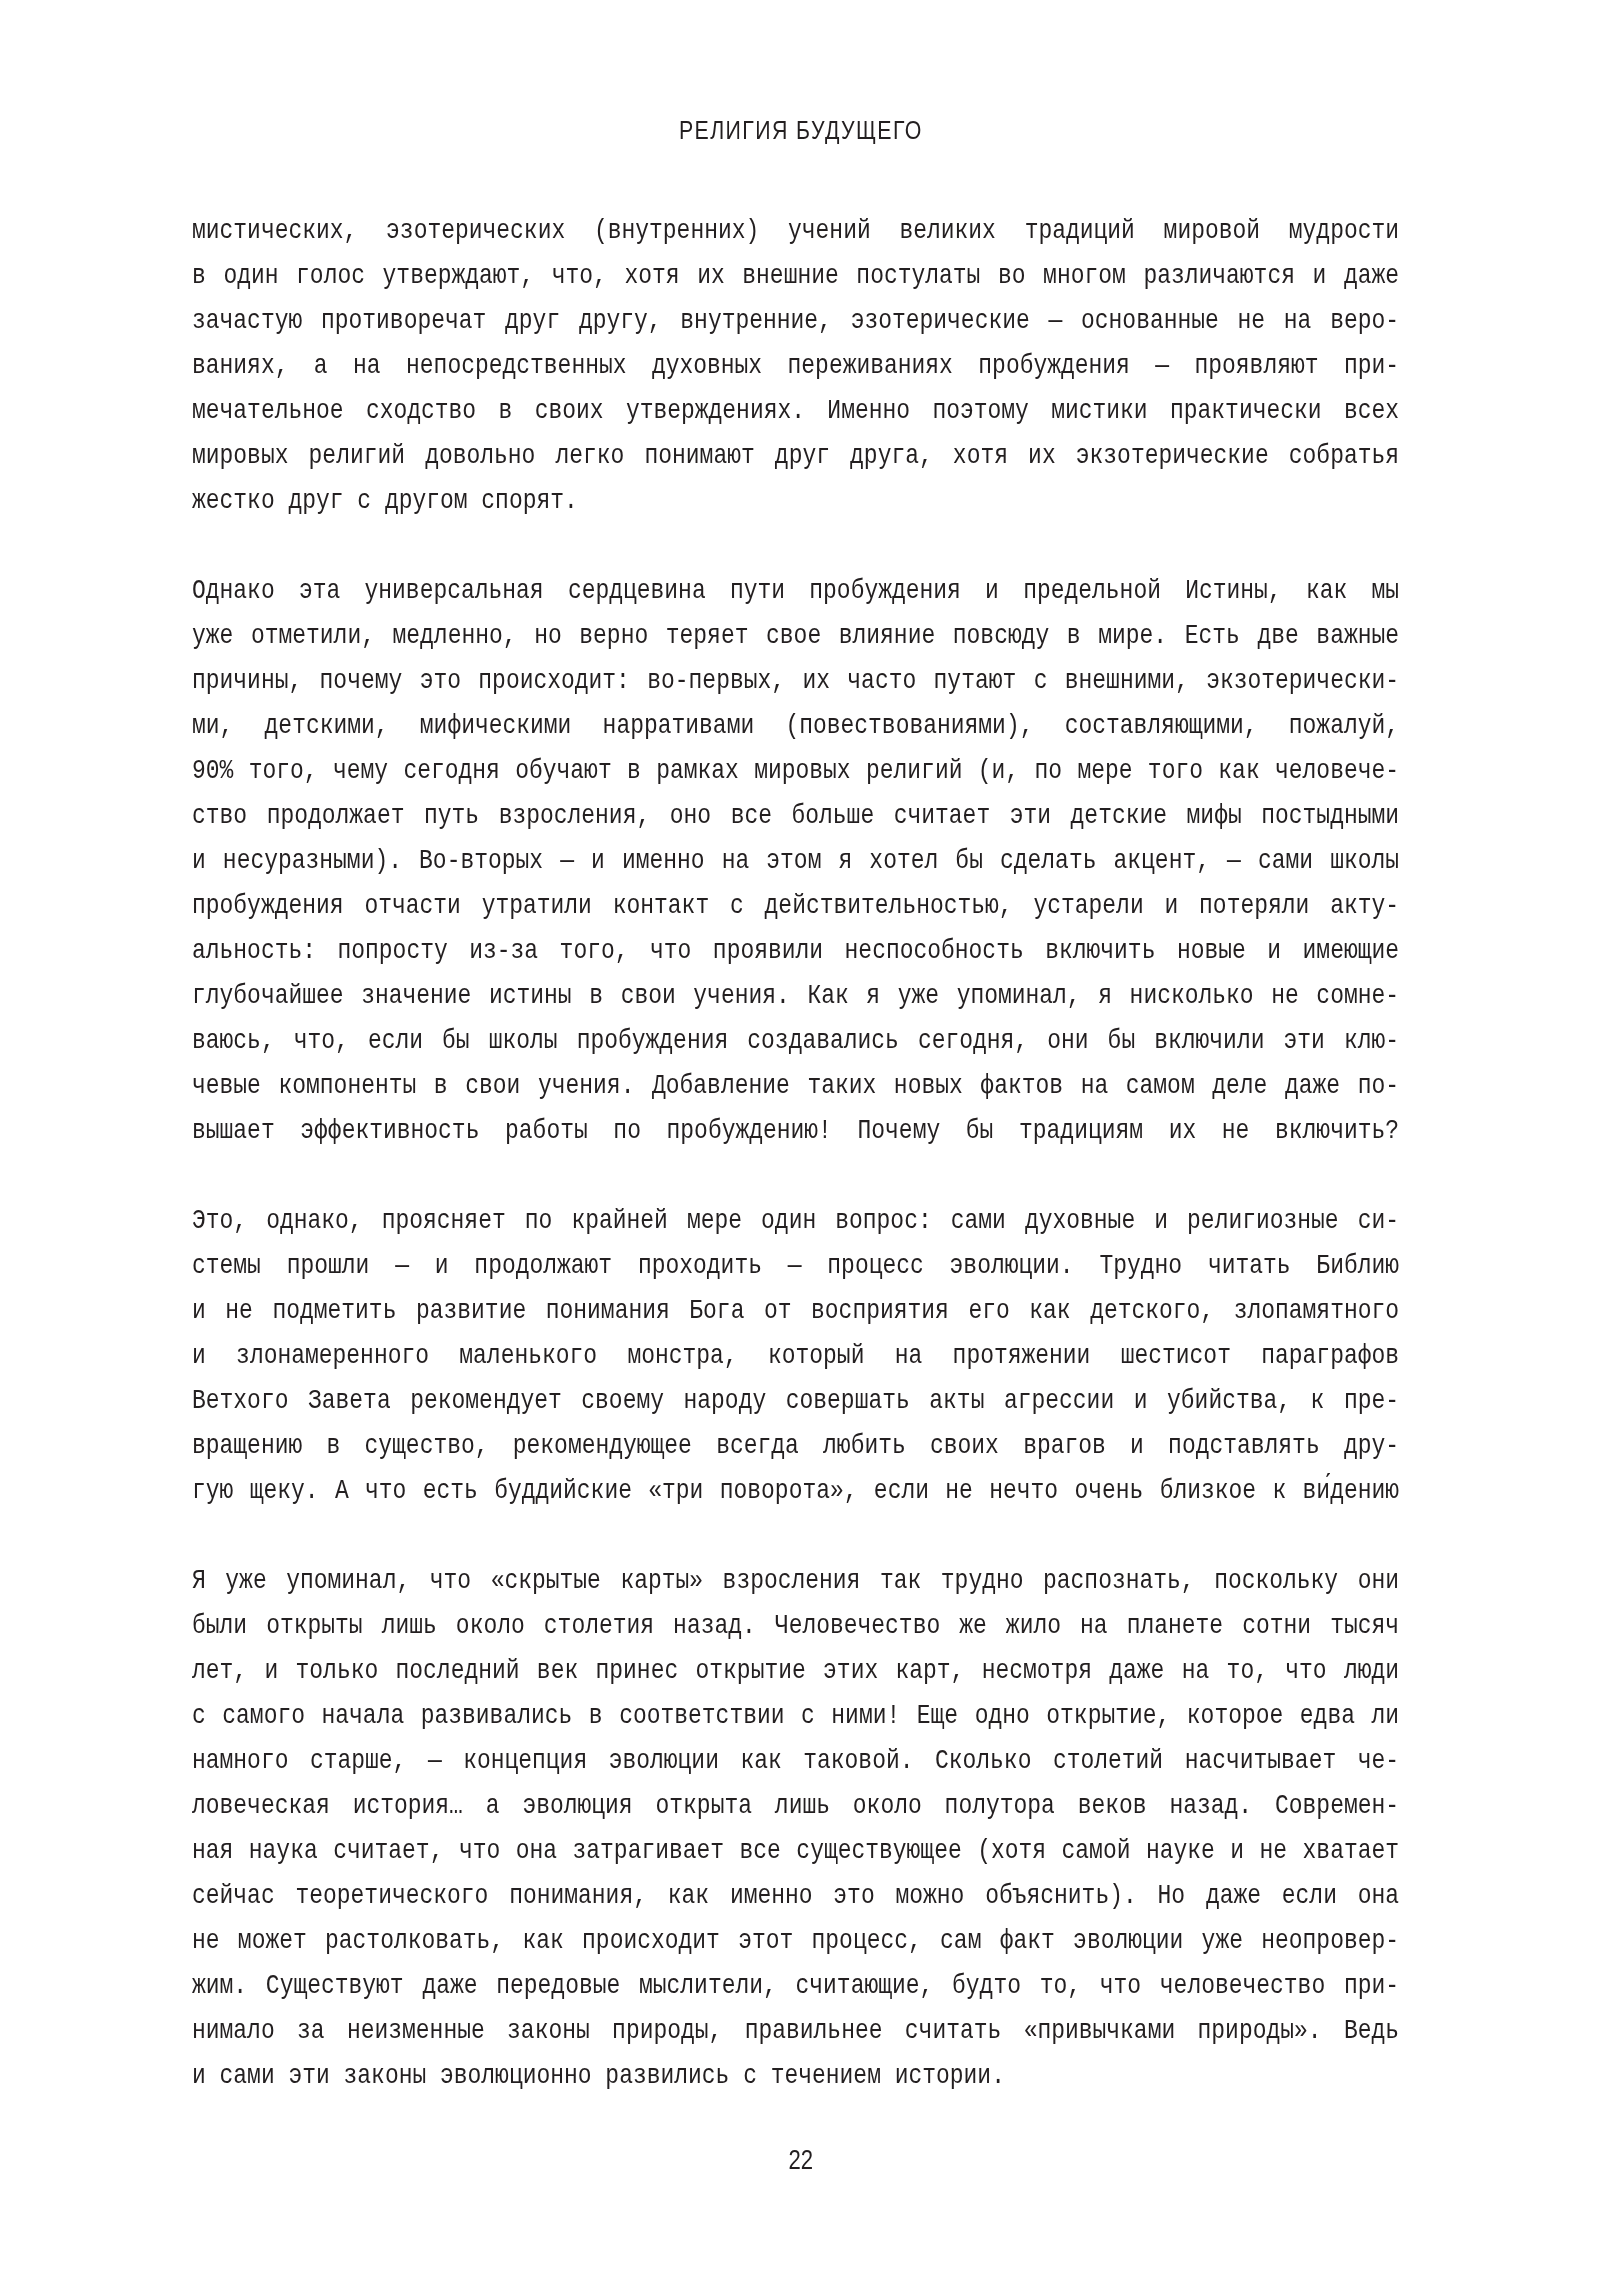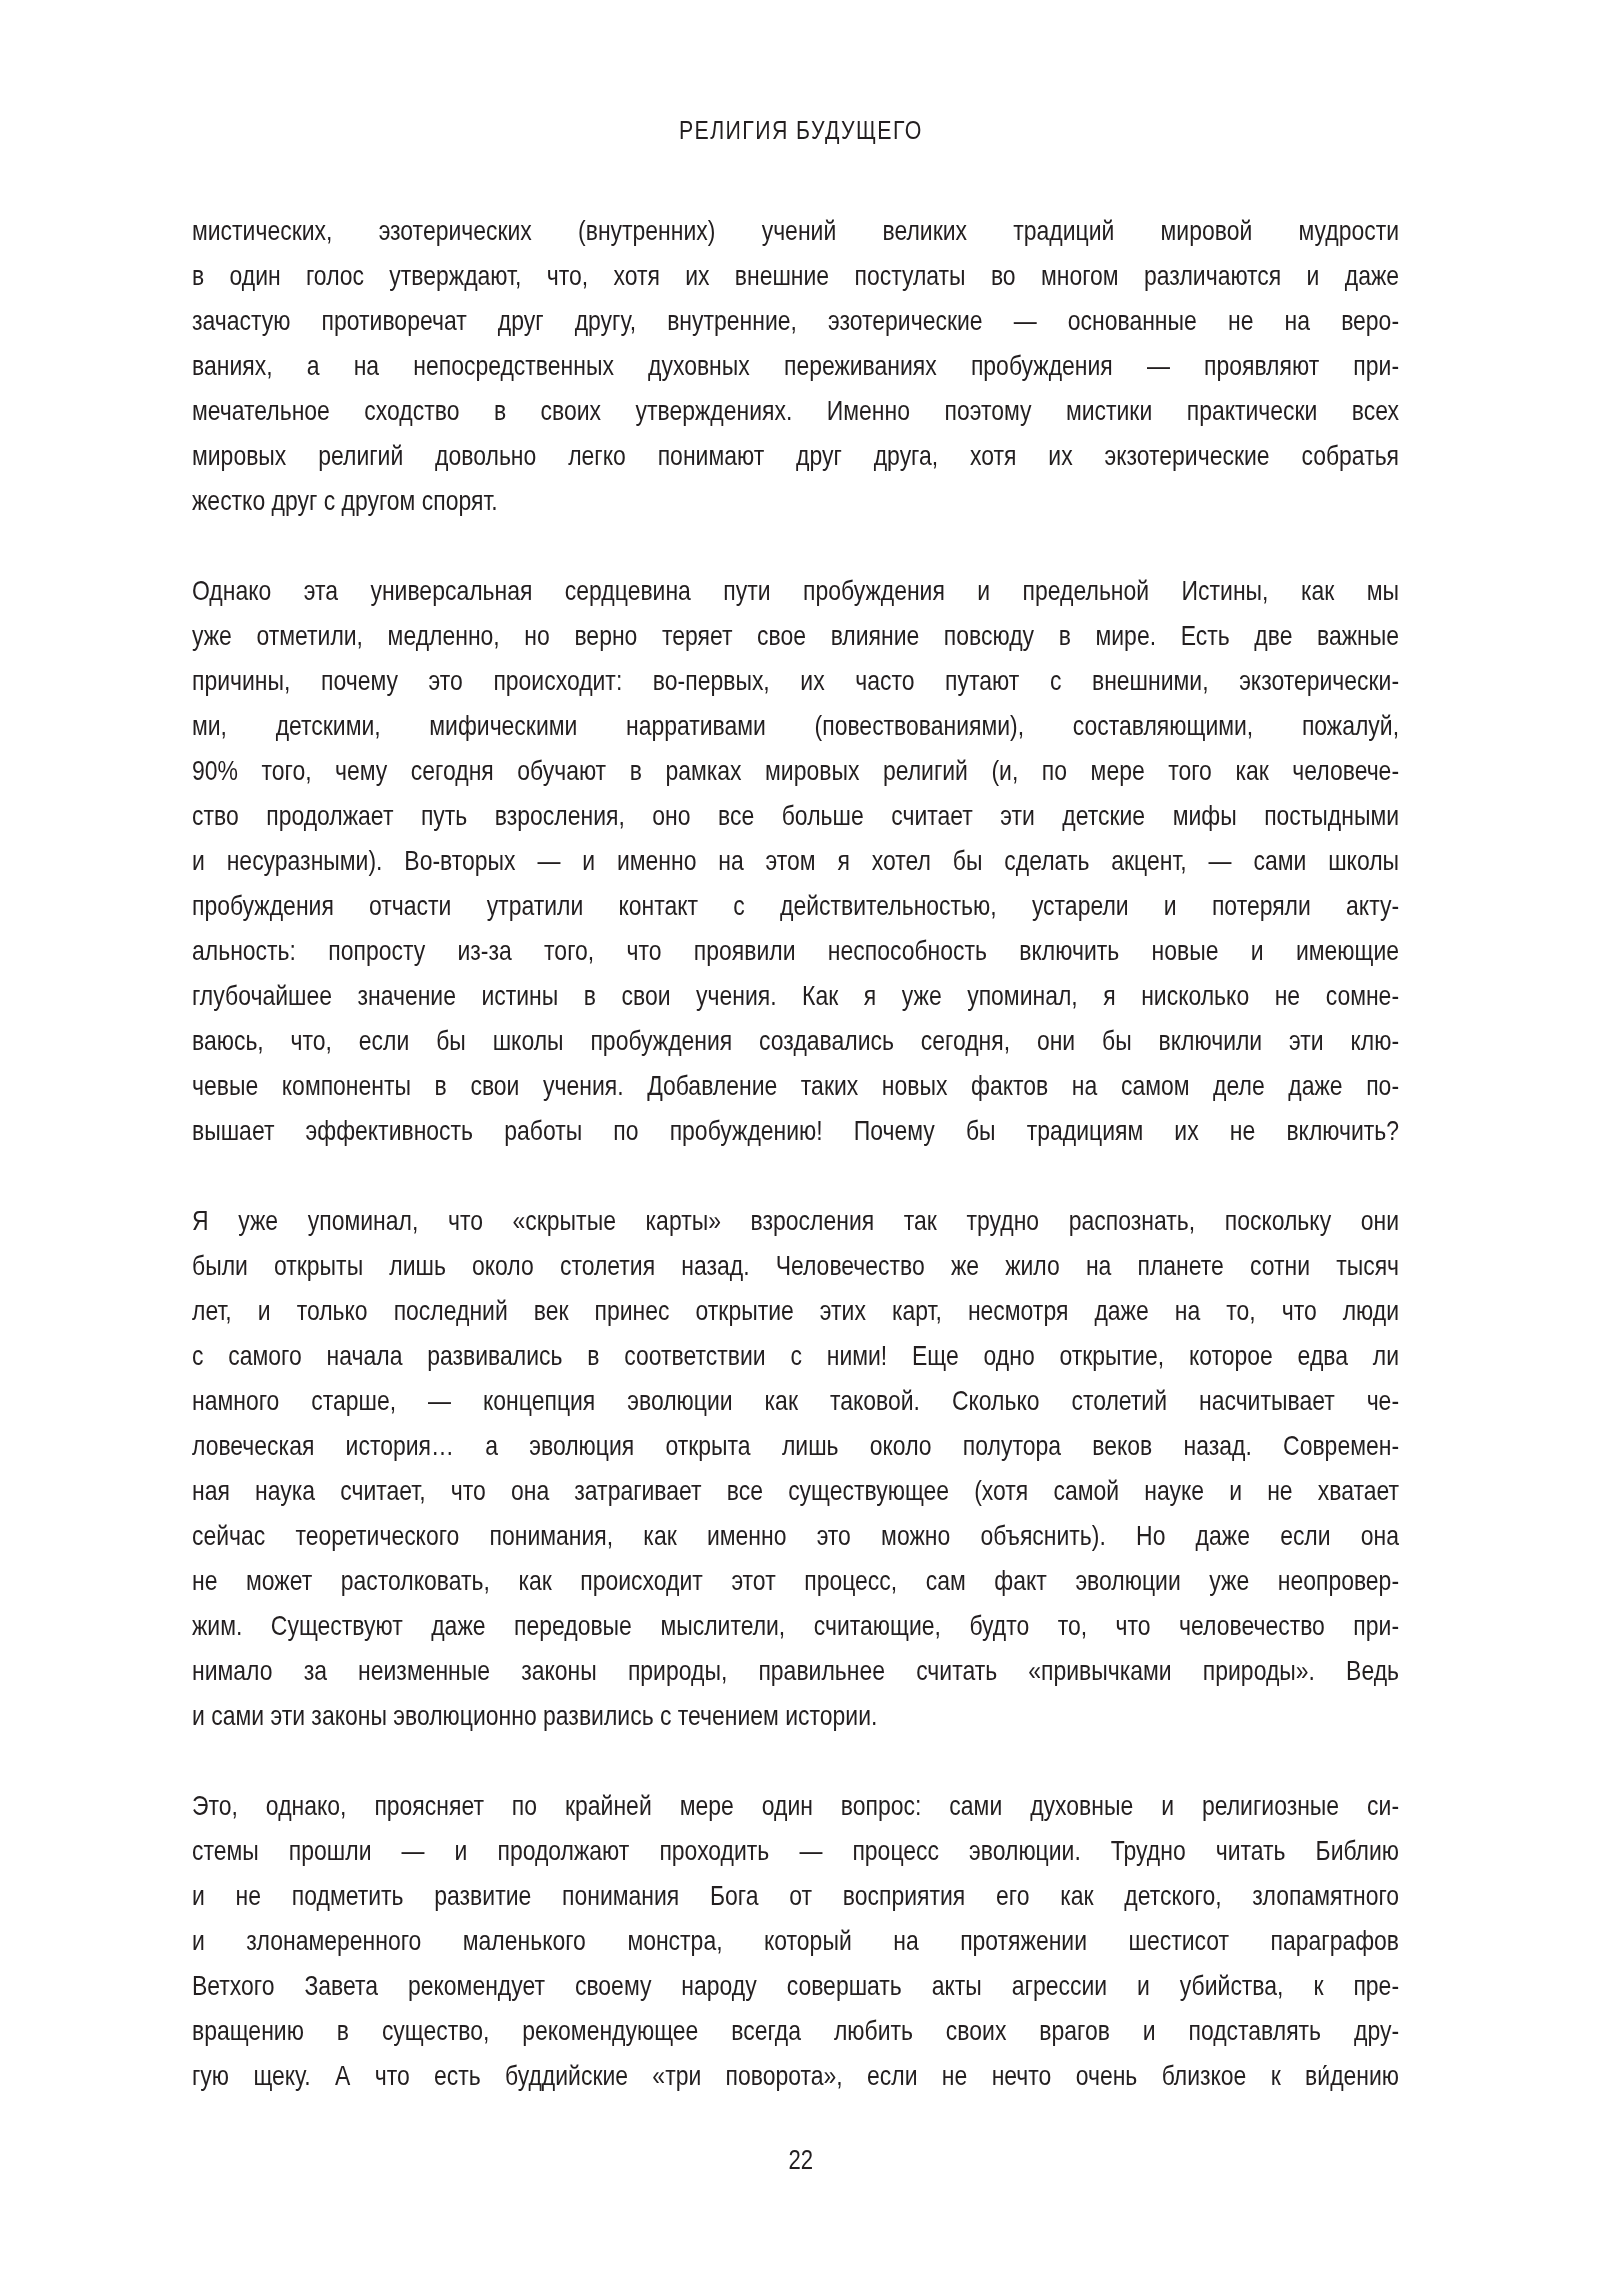--- a/index.html
+++ b/index.html
@@ -28,20 +28,21 @@
       transform-origin: 800px 0;
     }
     .text-block {
       position: absolute;
       left: 192px;
       top: 208px;
       width: 1207px;
     }
     .paragraph {
       margin: 0 0 45px 0;
+      font-family: Liberation Mono, monospace;
     }
     .line {
       display: block;
       height: 45px;
       line-height: 45px;
       font-size: 28px;
       white-space: nowrap;
       text-align: justify;
       text-align-last: justify;
       width: 1472px;
@@ -90,40 +91,40 @@
     <span class="line">и несуразными). Во-вторых — и именно на этом я хотел бы сделать акцент, — сами школы</span>
     <span class="line">пробуждения отчасти утратили контакт с действительностью, устарели и потеряли акту-</span>
     <span class="line">альность: попросту из-за того, что проявили неспособность включить новые и имеющие</span>
     <span class="line">глубочайшее значение истины в свои учения. Как я уже упоминал, я нисколько не сомне-</span>
     <span class="line">ваюсь, что, если бы школы пробуждения создавались сегодня, они бы включили эти клю-</span>
     <span class="line">чевые компоненты в свои учения. Добавление таких новых фактов на самом деле даже по-</span>
     <span class="line">вышает эффективность работы по пробуждению! Почему бы традициям их не включить?</span>
   </div>
 
   <div class="paragraph">
+    <span class="line">Это, однако, проясняет по крайней мере один вопрос: сами духовные и религиозные си-</span>
+    <span class="line">стемы прошли — и продолжают проходить — процесс эволюции. Трудно читать Библию</span>
+    <span class="line">и не подметить развитие понимания Бога от восприятия его как детского, злопамятного</span>
+    <span class="line">и злонамеренного маленького монстра, который на протяжении шестисот параграфов</span>
+    <span class="line">Ветхого Завета рекомендует своему народу совершать акты агрессии и убийства, к пре-</span>
+    <span class="line">вращению в существо, рекомендующее всегда любить своих врагов и подставлять дру-</span>
+    <span class="line">гую щеку. А что есть буддийские «три поворота», если не нечто очень близкое к ви́дению</span>
+  </div>
+
+  <div class="paragraph">
     <span class="line">Я уже упоминал, что «скрытые карты» взросления так трудно распознать, поскольку они</span>
     <span class="line">были открыты лишь около столетия назад. Человечество же жило на планете сотни тысяч</span>
     <span class="line">лет, и только последний век принес открытие этих карт, несмотря даже на то, что люди</span>
     <span class="line">с самого начала развивались в соответствии с ними! Еще одно открытие, которое едва ли</span>
     <span class="line">намного старше, — концепция эволюции как таковой. Сколько столетий насчитывает че-</span>
     <span class="line">ловеческая история… а эволюция открыта лишь около полутора веков назад. Современ-</span>
     <span class="line">ная наука считает, что она затрагивает все существующее (хотя самой науке и не хватает</span>
     <span class="line">сейчас теоретического понимания, как именно это можно объяснить). Но даже если она</span>
     <span class="line">не может растолковать, как происходит этот процесс, сам факт эволюции уже неопровер-</span>
     <span class="line">жим. Существуют даже передовые мыслители, считающие, будто то, что человечество при-</span>
     <span class="line">нимало за неизменные законы природы, правильнее считать «привычками природы». Ведь</span>
     <span class="line last">и сами эти законы эволюционно развились с течением истории.</span>
   </div>
 
-  <div class="paragraph">
-    <span class="line">Это, однако, проясняет по крайней мере один вопрос: сами духовные и религиозные си-</span>
-    <span class="line">стемы прошли — и продолжают проходить — процесс эволюции. Трудно читать Библию</span>
-    <span class="line">и не подметить развитие понимания Бога от восприятия его как детского, злопамятного</span>
-    <span class="line">и злонамеренного маленького монстра, который на протяжении шестисот параграфов</span>
-    <span class="line">Ветхого Завета рекомендует своему народу совершать акты агрессии и убийства, к пре-</span>
-    <span class="line">вращению в существо, рекомендующее всегда любить своих врагов и подставлять дру-</span>
-    <span class="line">гую щеку. А что есть буддийские «три поворота», если не нечто очень близкое к ви́дению</span>
-  </div>
-
 </div>
 
 <div class="page-number">22</div>
 
 
 </body></html>

